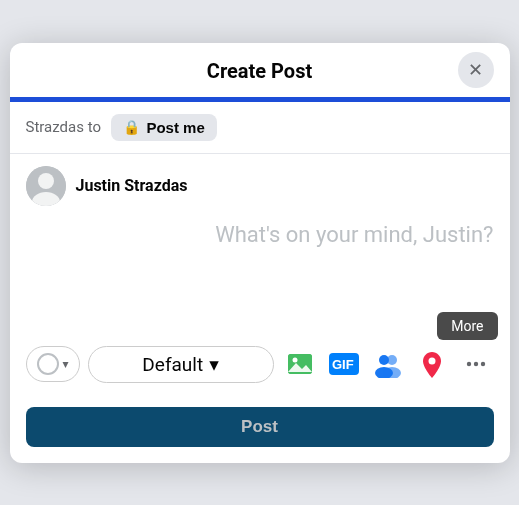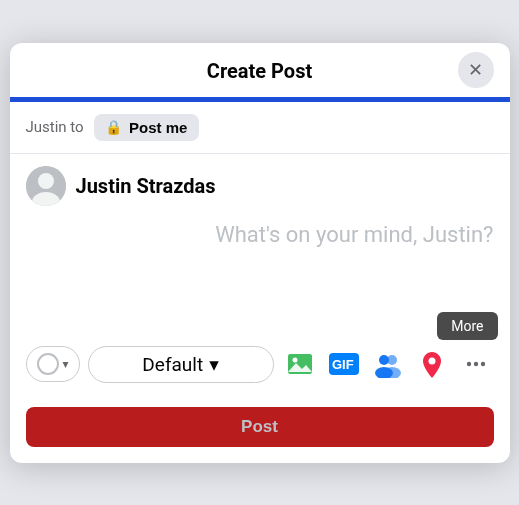--- a/index.html
+++ b/index.html
@@ -93,21 +93,21 @@
       display: flex;
       align-items: center;
       justify-content: center;
       overflow: hidden;
     }
     .avatar svg {
       width: 40px;
       height: 40px;
     }
     .user-name {
-      font-size: 20px;
+      font-size: 16px;
       font-weight: 700;
       color: #050505;
     }
 
     .post-input-area {
       padding: 8px 16px 16px 16px;
       min-height: 100px;
     }
     .post-placeholder {
       font-size: 22px;
@@ -191,21 +191,21 @@
       justify-content: center;
       cursor: pointer;
       border-radius: 50%;
     }
 
     .post-btn-row {
       padding: 8px 16px 16px 16px;
     }
     .post-btn {
       width: 100%;
-      background: #b91c1c;
+      background: #0c4a6e;
       border: none;
       border-radius: 8px;
       padding: 10px;
       font-size: 17px;
       font-weight: 600;
       color: #bcc0c4;
       cursor: not-allowed;
     }
   </style>
 </head>
@@ -214,21 +214,21 @@
 <div class="modal">
 
   <div class="modal-header">
     <span class="modal-title">Create Post</span>
     <button class="close-btn">
       <span>✕</span>
     </button>
   </div>
 
   <div class="sharing-row">
-    <span class="sharing-label">Justin to</span>
+    <span class="sharing-label">Strazdas to</span>
     <button class="sharing-badge">
       <span class="lock-icon">🔒</span>
       <span>Post me</span>
     </button>
   </div>
 
   <div class="user-row">
     <div class="avatar">
       <svg viewBox="0 0 40 40" xmlns="http://www.w3.org/2000/svg">
         <circle cx="20" cy="20" r="20" fill="#bcc0c4"></circle>

